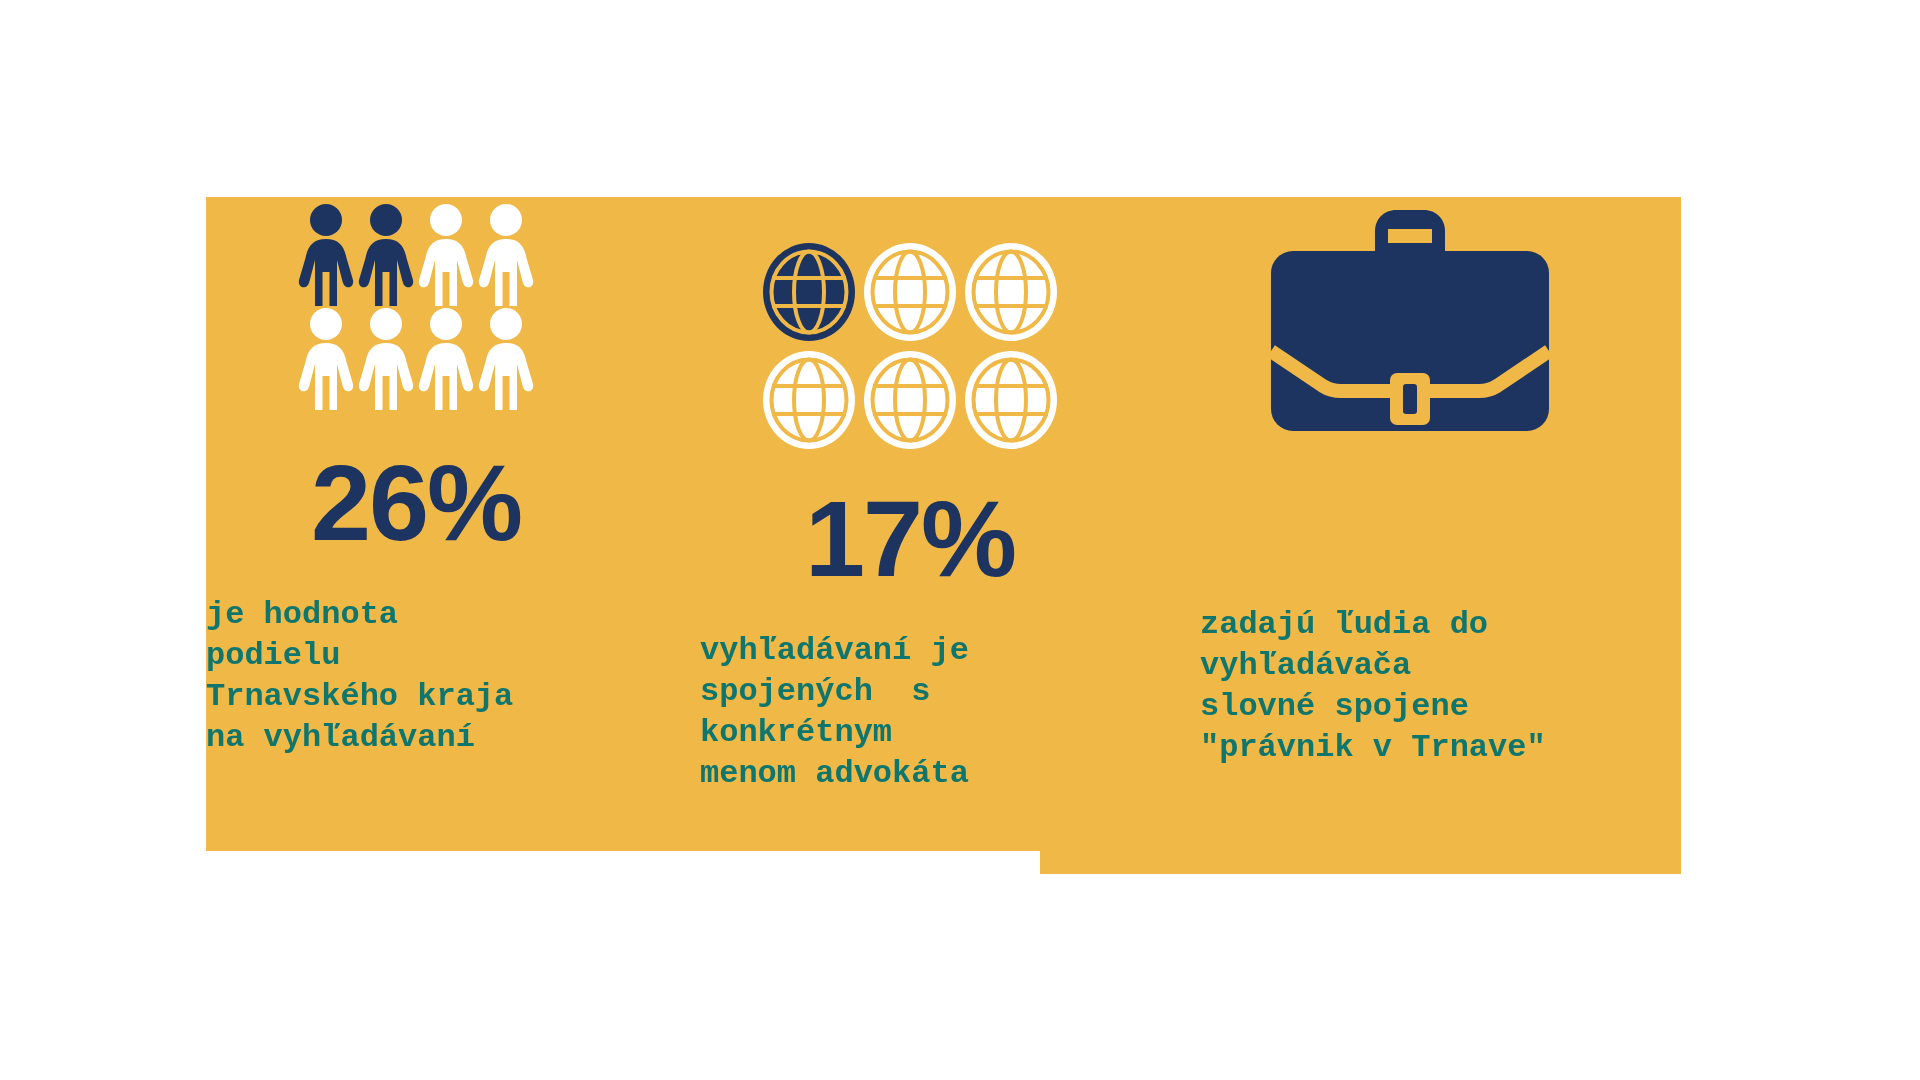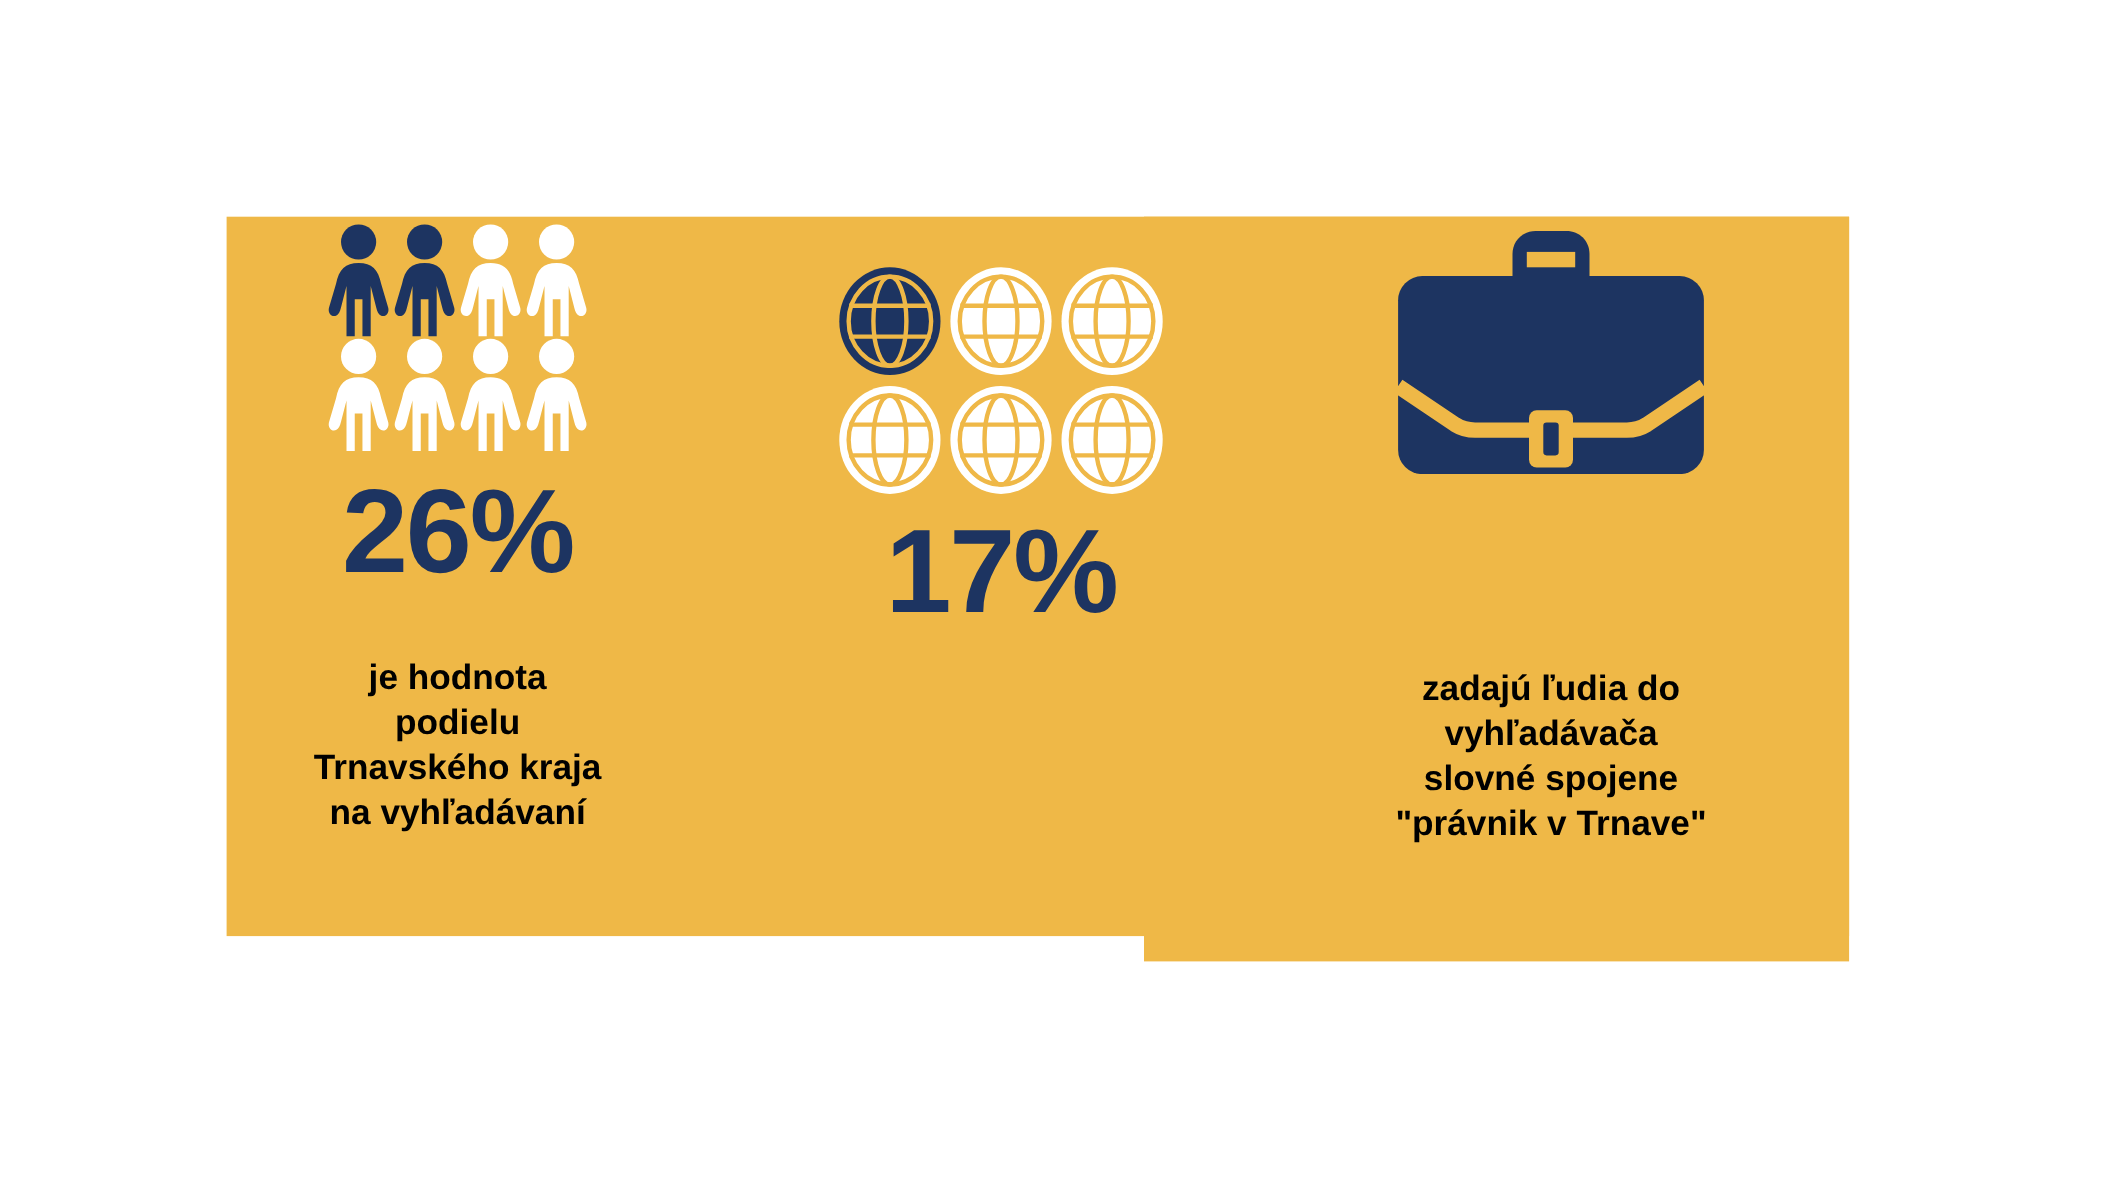--- a/index.html
+++ b/index.html
@@ -85,41 +85,42 @@
     padding-top: 8px;
   }
   .globe { width: 97px; height: 102px; }
 
   
   .briefcase-wrap { padding-top: 4px; }
 
   
   .stat {
     position: absolute;
-    top: 232px;
+    top: 252px;
     width: 100%;
     text-align: center;
     color: #1D3461;
     font-size: 108px;
     font-weight: bold;
     letter-spacing: -2px;
     line-height: 1.0;
     white-space: nowrap;
   }
   .col-3 .stat { top: 248px; }
 
   
   .desc {
     position: absolute;
     width: 100%;
-    text-align: center;
-    color: #000000;
+    text-align: left;
+    color: #0f766e;
     font-size: 32px;
     font-weight: bold;
     line-height: 1.28;
+    font-family: Liberation Mono, monospace;
   }
   .col-1 .desc { top: 398px; }
   .col-2 .desc { top: 398px; }
   .col-3 .desc { top: 408px; }
   .desc .line { display: block; white-space: pre; }
 </style>
 </head>
 <body>
 
 <div id="infographic">
@@ -268,20 +269,26 @@
               <line x1="11.5" y1="65" x2="85.5" y2="65" stroke="#EFB847" stroke-width="4"></line>
             </svg>
           </span>
 
         </div>
       </div>
     </div>
 
     <div class="stat">17%</div>
 
+    <div class="desc">
+      <span class="line">vyhľadávaní je</span>
+      <span class="line">spojených  s</span>
+      <span class="line">konkrétnym</span>
+      <span class="line">menom advokáta</span>
+    </div>
   </div>
 
   <div class="col col-3">
 
     <div class="icon-area">
       <div class="icon-inner briefcase-wrap">
         <span>
           <svg viewBox="0 0 290 230" width="290" height="230" aria-hidden="true">
 
             <path d="M110 62 L110 30 C110 18 119 9 131 9 L159 9 C171 9 180 18 180 30 L180 62 Z" fill="#1D3461"></path>

